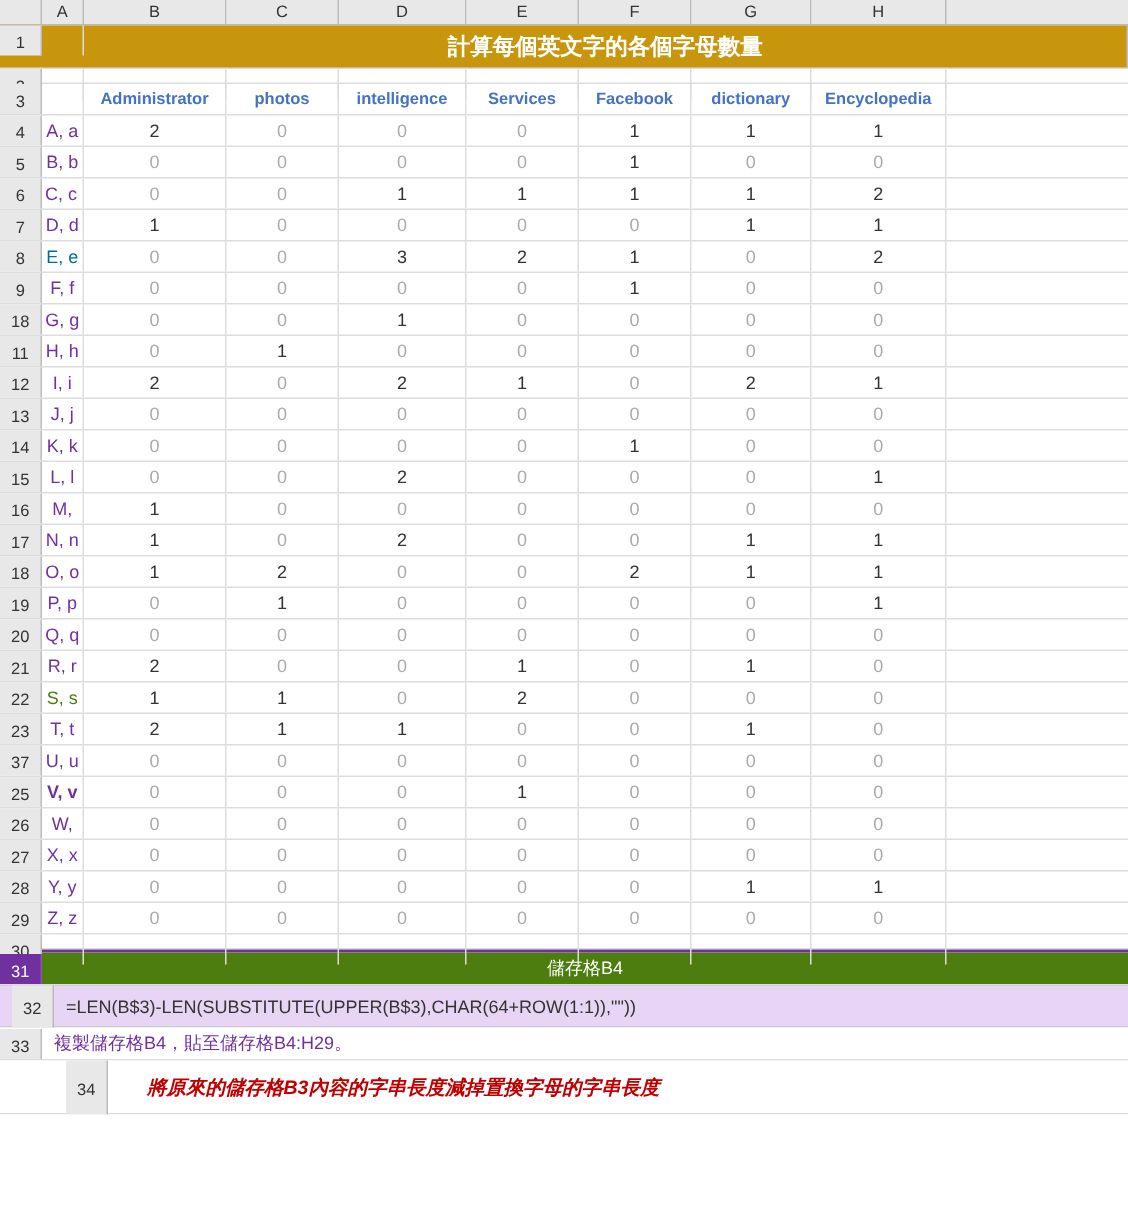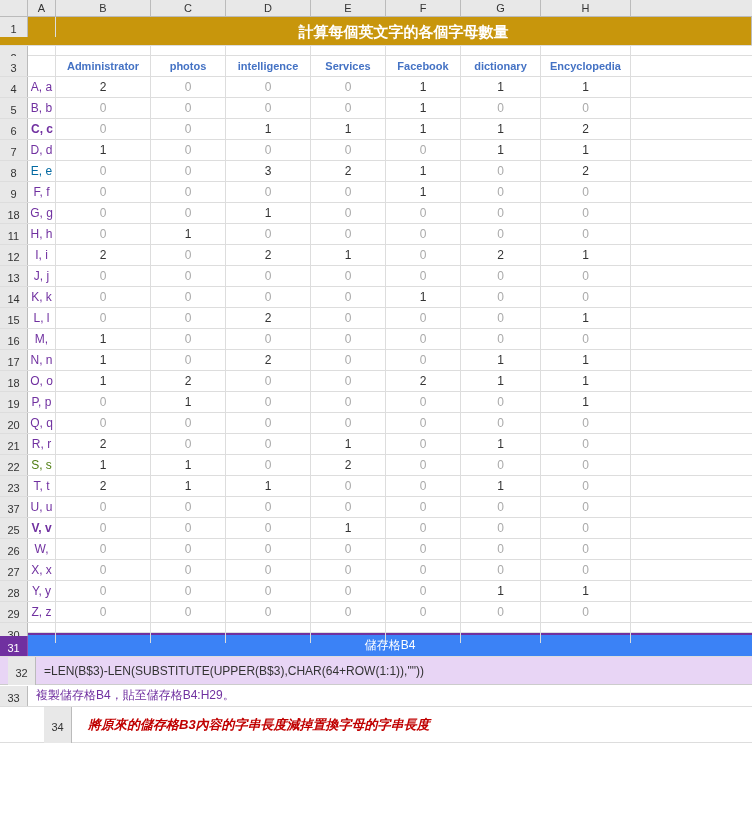--- a/index.html
+++ b/index.html
@@ -102,21 +102,21 @@
       color: #7030a0;
       font-size: 12px;
     }
 
     
     .bottom-section {
       border-top: 2px solid #7030a0;
     }
 
     .formula-bar-row {
-      background: #3b82f6;
+      background: #4d7c0f;
       display: flex;
       align-items: center;
       height: 22px;
     }
     .formula-bar-label {
       color: #fff;
       text-align: center;
       width: 100%;
       font-size: 12px;
     }
@@ -199,21 +199,21 @@
         <div class="cell col-b" style="color: rgb(170, 170, 170);">0</div>
         <div class="cell col-c" style="color: rgb(170, 170, 170);">0</div>
         <div class="cell col-d" style="color: rgb(170, 170, 170);">0</div>
         <div class="cell col-e" style="color: rgb(170, 170, 170);">0</div>
         <div class="cell col-f" style="color: rgb(51, 51, 51); font-weight: 500;">1</div>
         <div class="cell col-g" style="color: rgb(170, 170, 170);">0</div>
         <div class="cell col-h" style="color: rgb(170, 170, 170);">0</div>
       </div>
       <div class="data-row">
         <div class="row-num-cell">6</div>
-        <div class="cell col-a cell-label" style="color: rgb(112, 48, 160); text-align: right; font-weight: bold;">C, c</div>
+        <div class="cell col-a cell-label" style="color: rgb(112, 48, 160); text-align: left;">C, c</div>
         <div class="cell col-b" style="color: rgb(170, 170, 170);">0</div>
         <div class="cell col-c" style="color: rgb(170, 170, 170);">0</div>
         <div class="cell col-d" style="color: rgb(51, 51, 51); font-weight: 500;">1</div>
         <div class="cell col-e" style="color: rgb(51, 51, 51); font-weight: 500;">1</div>
         <div class="cell col-f" style="color: rgb(51, 51, 51); font-weight: 500;">1</div>
         <div class="cell col-g" style="color: rgb(51, 51, 51); font-weight: 500;">1</div>
         <div class="cell col-h" style="color: rgb(51, 51, 51); font-weight: 500;">2</div>
       </div>
       <div class="data-row">
         <div class="row-num-cell">7</div>
@@ -494,17 +494,17 @@
       <div style="padding:4px 8px; font-size:12px; color:#333;">=LEN(B$3)-LEN(SUBSTITUTE(UPPER(B$3),CHAR(64+ROW(1:1)),""))</div>
     </div>
 
     <div class="data-row" style="display:flex; align-items:center; height:22px; background:#fff; border-bottom:1px solid #ddd;">
       <div class="row-num-cell">33</div>
       <div style="padding:2px 8px; font-size:12px; color:#7030a0;">複製儲存格B4，貼至儲存格B4:H29。</div>
     </div>
 
     <div class="data-row" style="display:flex; align-items:center; height:36px; background:#fff; border-bottom:1px solid #ddd;">
       <div class="row-num-cell" style="height:36px; line-height:36px;margin-left:44px;">34</div>
-      <div style="padding:4px 16px; font-size:13px; color:#c00000; font-weight:bold; font-style:italic;">將原來的儲存格B3內容的字串長度減掉置換字母的字串長度</div>
+      <div style="padding:4px 26px; font-size:13px; color:#c00000; font-weight:bold; font-style:italic;">將原來的儲存格B3內容的字串長度減掉置換字母的字串長度</div>
     </div>
   </div>
 
 </div>
 
 </body></html>

